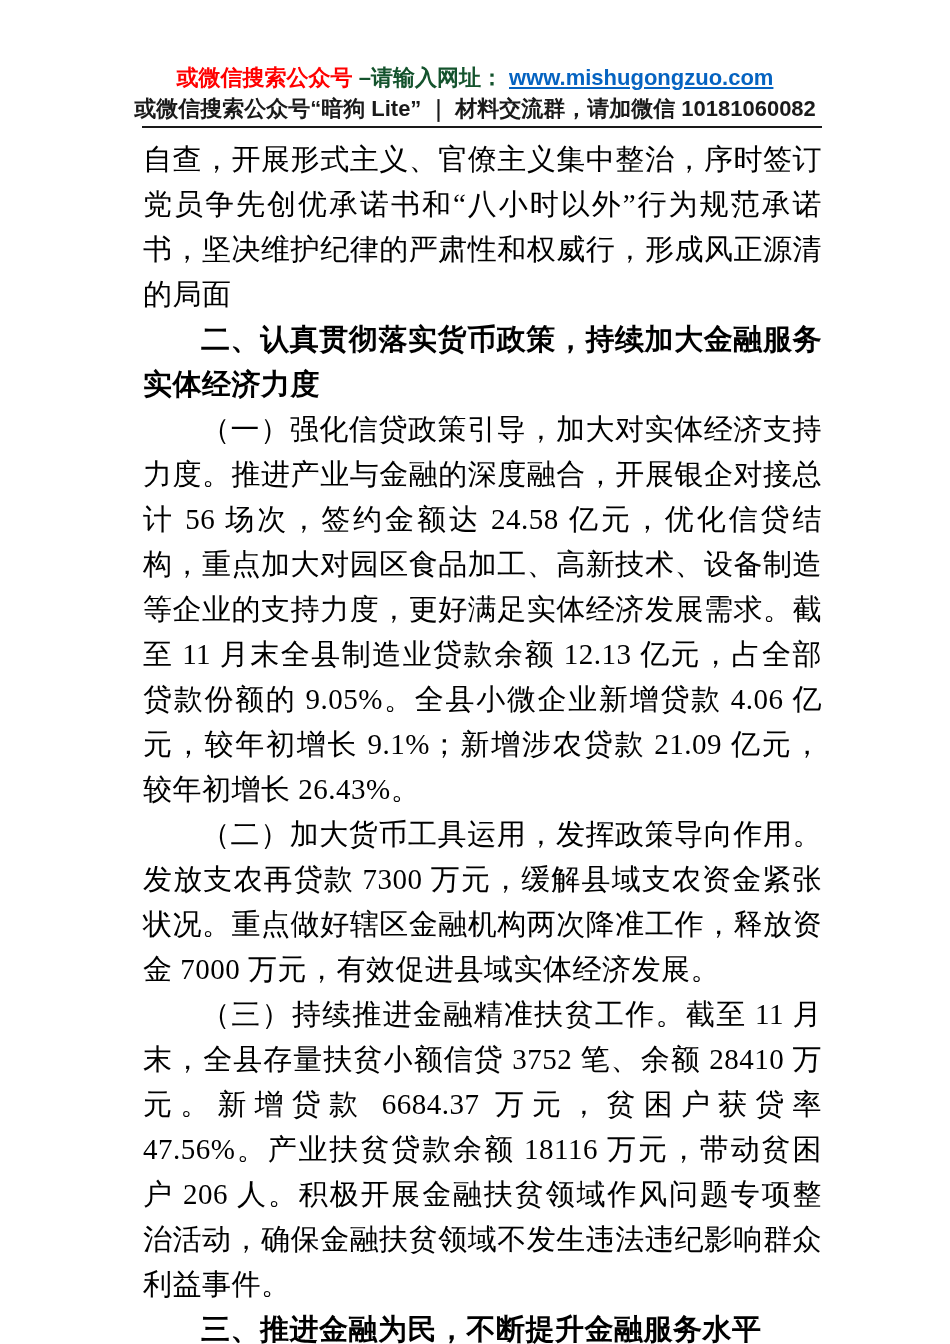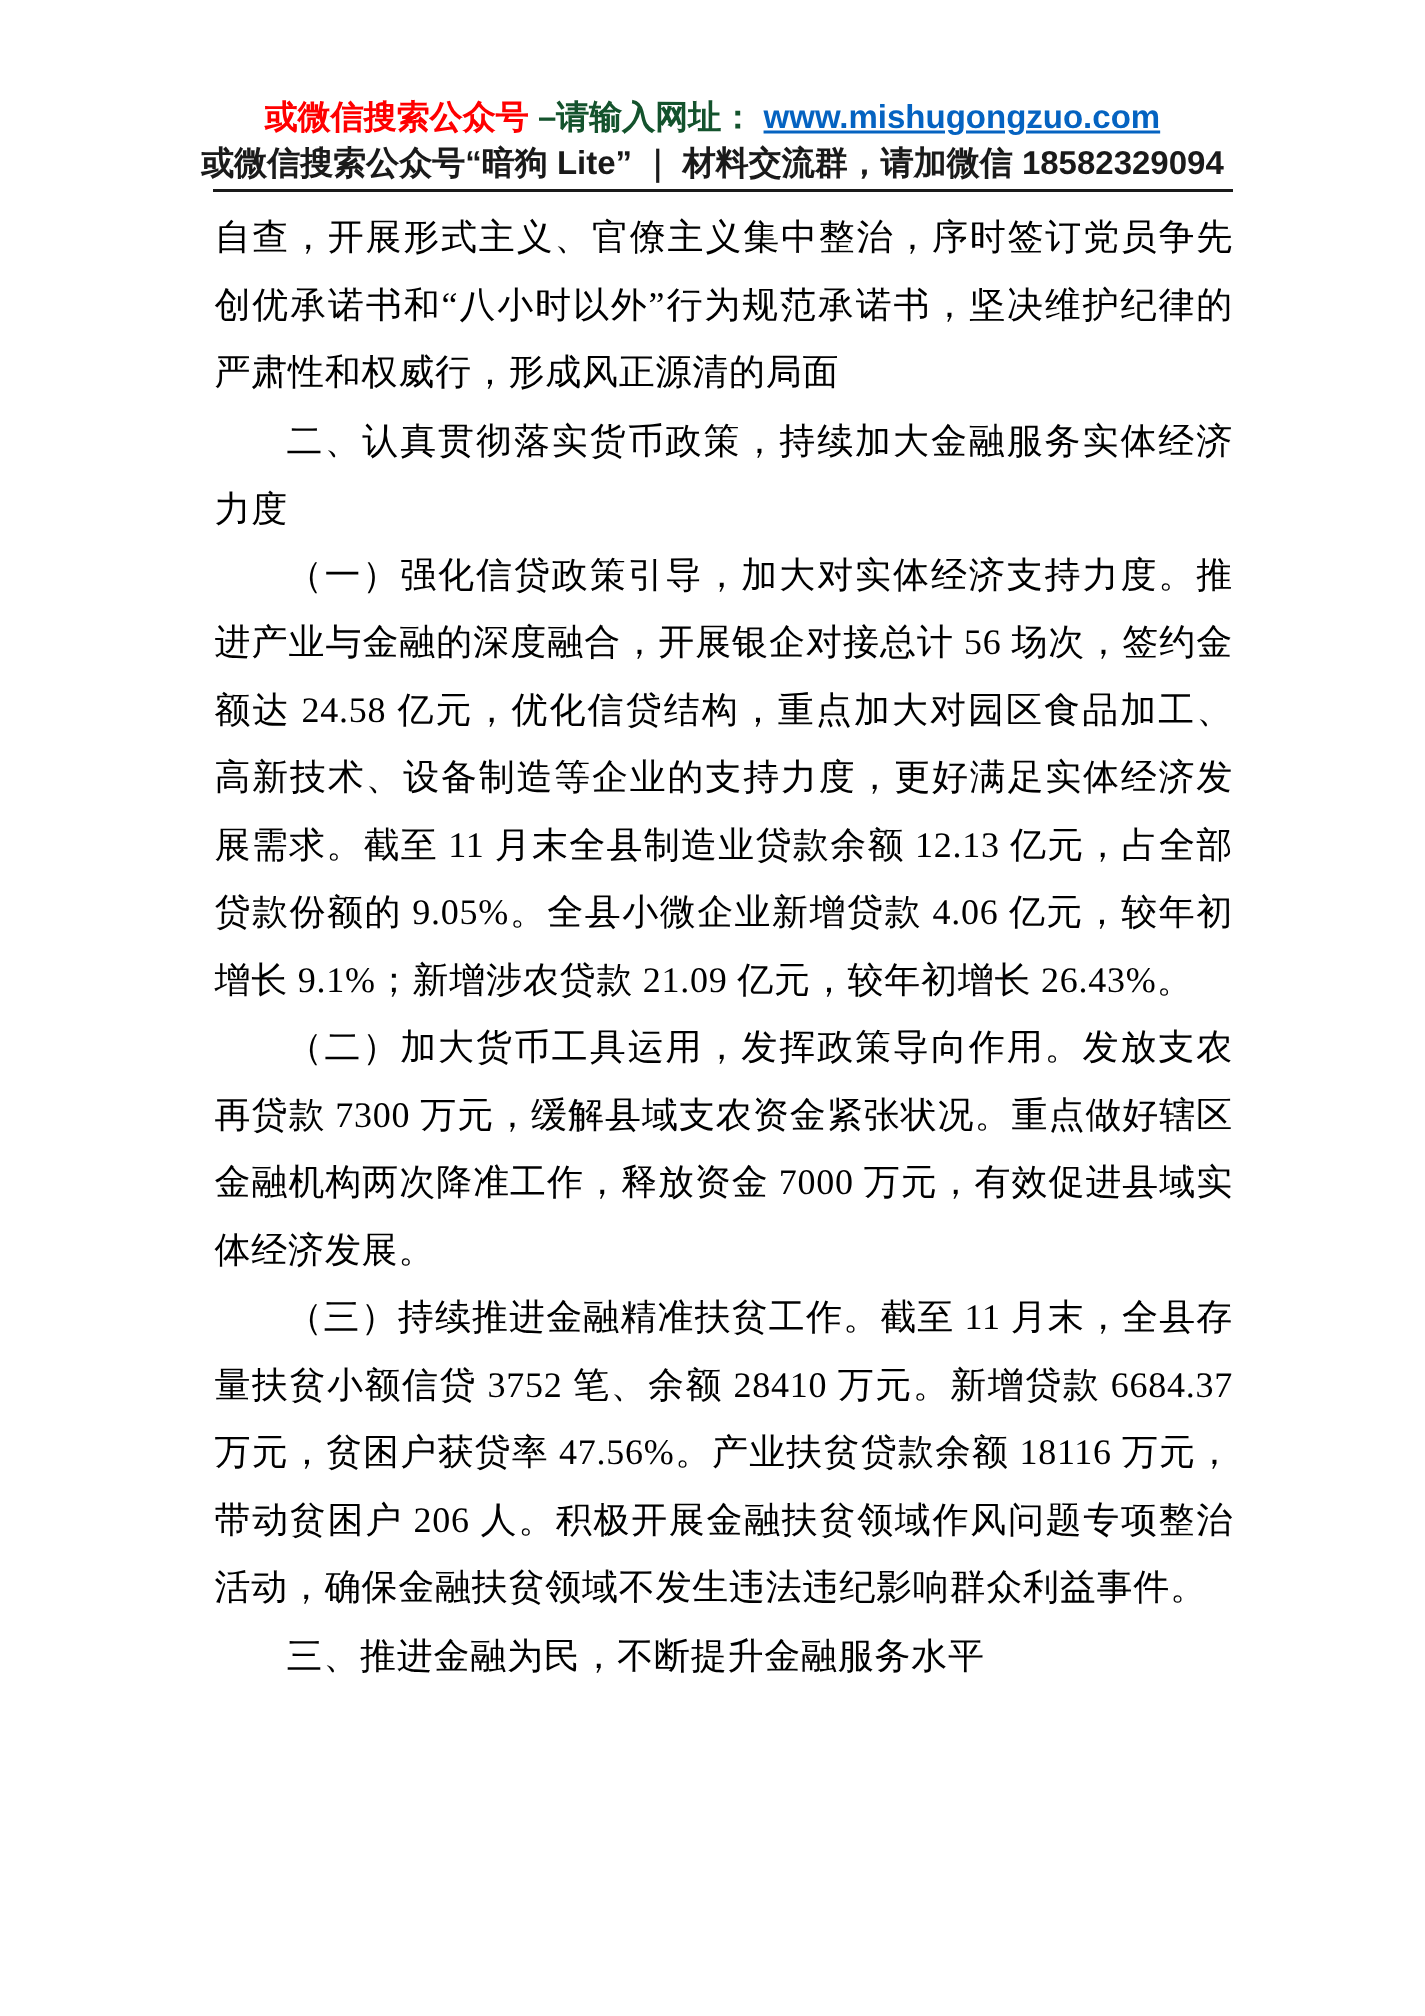--- a/index.html
+++ b/index.html
@@ -51,47 +51,47 @@
     border-top: 2px solid #1a1a1a;
     height: 0;
   }
   
   .doc-body {
     margin: 0 128px 0 143px;
     padding-top: 9px;
   }
   .doc-body p {
     margin: 0;
-    font-size: 24px;
+    font-size: 29px;
     line-height: 45px;
     text-align: justify;
     letter-spacing: 0.5px;
   }
   .body-text {
     font-family: "Liberation Serif", "DejaVu Serif", serif;
   }
   .heading {
     font-family: "Liberation Sans", "DejaVu Sans", sans-serif;
-    font-weight: normal;
+    font-weight: bold;
   }
   .indent {
     text-indent: 2em;
   }
 </style>
 </head>
 <body>
 
 <div class="page">
 
   <div class="header">
     <div class="header-line1">
       <span class="brand">或微信搜索公众号</span><span class="url-prefix"> –请输入网址：</span>
       <a class="url">www.mishugongzuo.com</a>
     </div>
-    <div class="header-line2">或微信搜索公众号“暗狗 Lite” ｜ 材料交流群，请加微信 18582329094</div>
+    <div class="header-line2">或微信搜索公众号“暗狗 Lite” ｜ 材料交流群，请加微信 10181060082</div>
   </div>
 
   <div class="rule"></div>
 
   <div class="doc-body">
     <p class="body-text">自查，开展形式主义、官僚主义集中整治，序时签订党员争先创优承诺书和“八小时以外”行为规范承诺书，坚决维护纪律的严肃性和权威行，形成风正源清的局面</p>
     <p class="heading indent">二、认真贯彻落实货币政策，持续加大金融服务实体经济力度</p>
     <p class="body-text indent">（一）强化信贷政策引导，加大对实体经济支持力度。推进产业与金融的深度融合，开展银企对接总计 56 场次，签约金额达 24.58 亿元，优化信贷结构，重点加大对园区食品加工、高新技术、设备制造等企业的支持力度，更好满足实体经济发展需求。截至 11 月末全县制造业贷款余额 12.13 亿元，占全部贷款份额的 9.05%。全县小微企业新增贷款 4.06 亿元，较年初增长 9.1%；新增涉农贷款 21.09 亿元，较年初增长 26.43%。</p>
     <p class="body-text indent">（二）加大货币工具运用，发挥政策导向作用。发放支农再贷款 7300 万元，缓解县域支农资金紧张状况。重点做好辖区金融机构两次降准工作，释放资金 7000 万元，有效促进县域实体经济发展。</p>
     <p class="body-text indent">（三）持续推进金融精准扶贫工作。截至 11 月末，全县存量扶贫小额信贷 3752 笔、余额 28410 万元。新增贷款 6684.37 万元，贫困户获贷率 47.56%。产业扶贫贷款余额 18116 万元，带动贫困户 206 人。积极开展金融扶贫领域作风问题专项整治活动，确保金融扶贫领域不发生违法违纪影响群众利益事件。</p>

